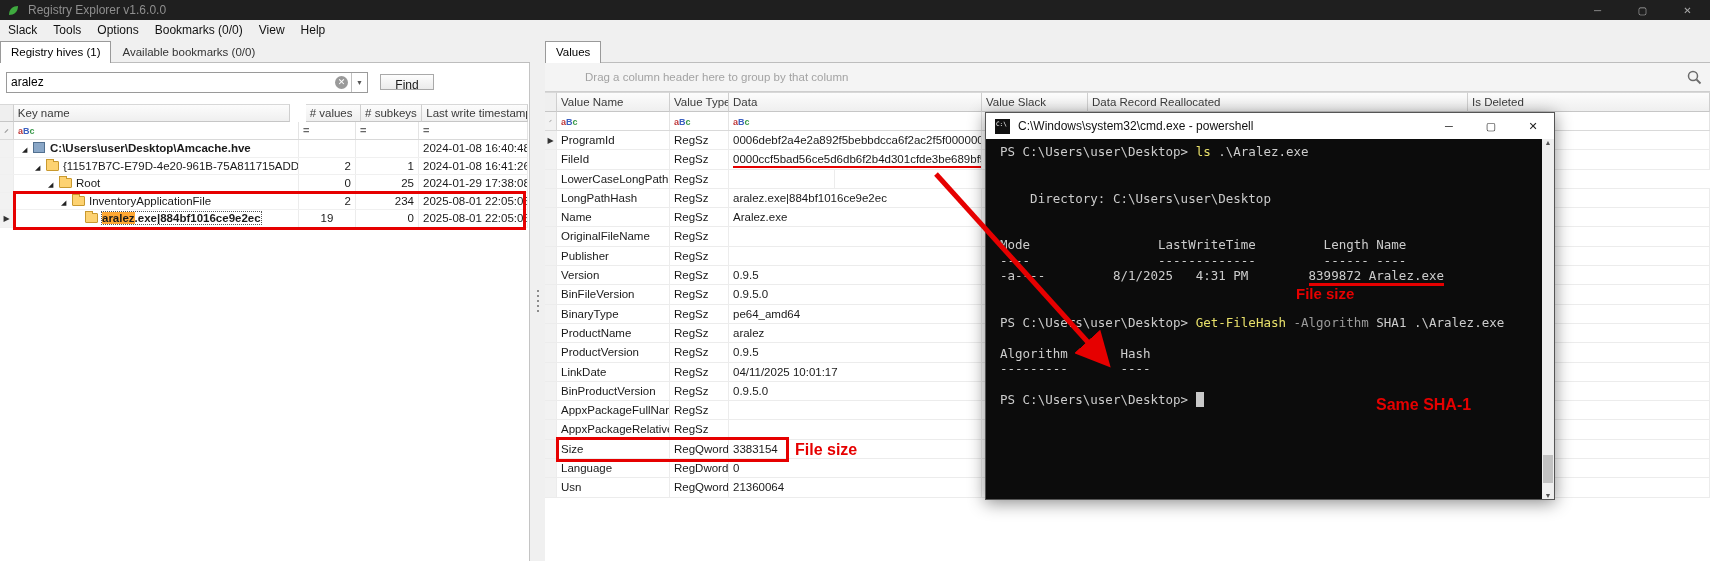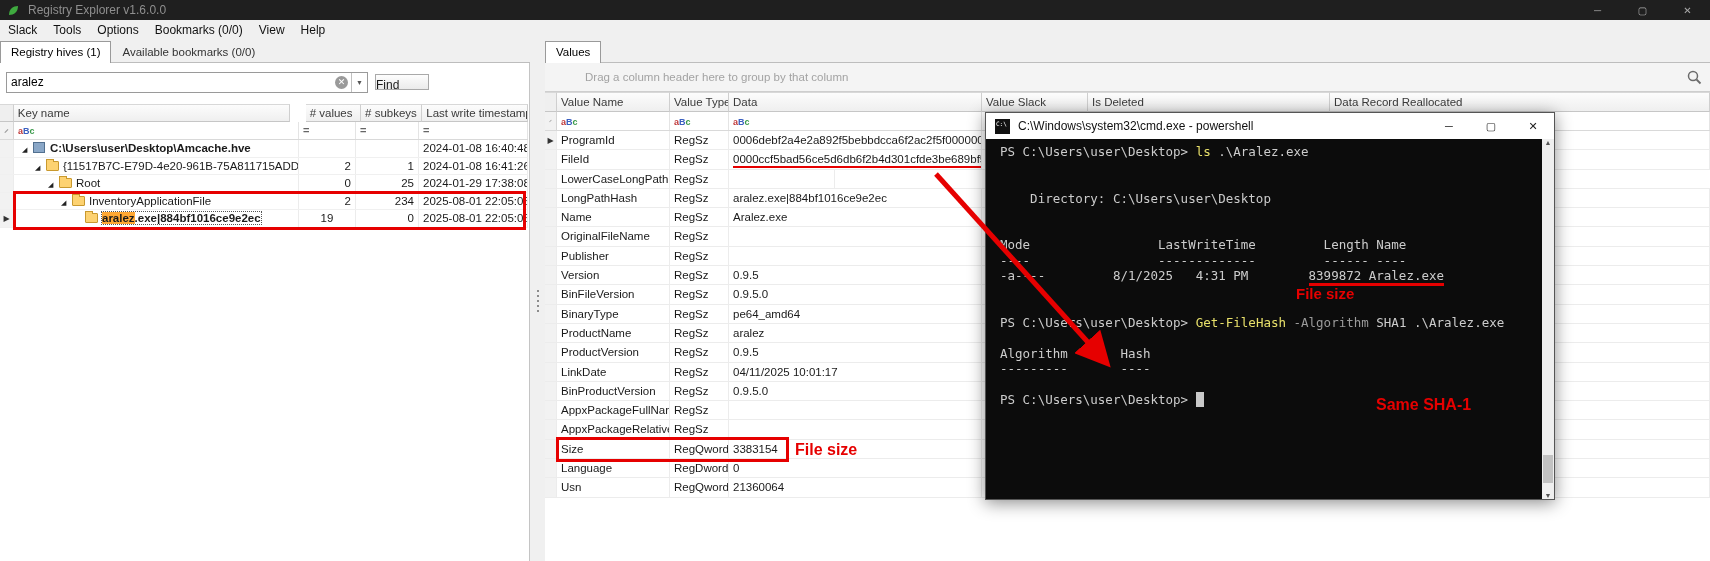--- a/index.html
+++ b/index.html
@@ -24,21 +24,21 @@
   .tab{height:21px;line-height:20px;padding:0 10px;font-size:11.5px;color:#333;border:1px solid transparent;border-bottom:none}
   .tab.active{background:#fff;border-color:#9a9a9a;position:relative;margin-bottom:-1px;height:22px;color:#000}
 
   
   #left-body{position:absolute;left:0;top:63px;width:530px;height:498px;background:#fff;border-right:1px solid #c4c4c4}
   #search-row{position:absolute;left:6px;top:8px;height:22px;display:flex;align-items:center}
   #search-box{width:362px;height:21px;border:1px solid #9a9a9a;background:#fff;display:flex;align-items:center;position:relative}
   #search-input{border:none;outline:none;flex:1;font-size:12px;padding:0 4px;font-family:"Liberation Sans",sans-serif;min-width:0}
   #search-clear{width:13px;height:13px;border-radius:50%;background:#9a9a9a;color:#fff;font-size:9px;line-height:13px;text-align:center;margin-right:3px}
   #search-drop{width:16px;height:19px;border-left:1px solid #c0c0c0;display:flex;align-items:center;justify-content:center;color:#555;font-size:7px}
-  #find-btn{margin-left:7px;width:54px;height:16px;border:1px solid #a9a9a9;background:linear-gradient(#fdfdfd,#ebebeb);font-size:12px;text-align:left;line-height:20px}
+  #find-btn{margin-left:12px;width:54px;height:16px;border:1px solid #a9a9a9;background:linear-gradient(#fdfdfd,#ebebeb);font-size:12px;text-align:center;line-height:20px}
 
   
   .grow{display:flex}
   .gcell{border-right:1px solid #e4e4e4;padding:0 4px;overflow:hidden;white-space:nowrap;font-size:11.5px}
   .ghead{background:linear-gradient(#fcfcfc,#efefef);border-right:1px solid #cfcfcf;border-bottom:1px solid #c6c6c6;border-top:1px solid #d8d8d8;color:#3a3a3a}
   .hsel{background:#efefef;border-right:1px solid #cfcfcf;border-bottom:1px solid #c6c6c6;border-top:1px solid #d8d8d8}
   .fsel,.selcol{background:#f2f2f2;border-right:1px solid #d6d6d6;display:flex;align-items:center;justify-content:center}
   .frow{background:#fff;border-bottom:1px solid #d9d9d9}
   .fcell{display:flex;align-items:center}
   .abc span{font-weight:bold;font-size:9px}
@@ -233,22 +233,22 @@
   </span>
 </div>
 
 <div id="values-grid">
   <div class="grow" id="vg-head">
       <div class="gcell hsel" style="width: 12px;"></div>
       <div class="gcell ghead" style="width: 113px;">Value Name</div>
       <div class="gcell ghead" style="width: 59px;">Value Type</div>
       <div class="gcell ghead" style="width: 253px;">Data</div>
       <div class="gcell ghead" style="width: 106px;">Value Slack</div>
+      <div class="gcell ghead" style="width: 380px;">Data Record Reallocated</div>
       <div class="gcell ghead" style="width: 242px;">Is Deleted</div>
-      <div class="gcell ghead" style="width: 380px;">Data Record Reallocated</div>
     </div>
   <div class="grow frow" id="vg-filter">
       <div class="gcell fsel" style="width: 12px;">
         <svg width="10" height="10" viewBox="0 0 10 10">
           <path d="M1 9 L1.5 7 L7.3 1.2 L8.8 2.7 L3 8.5 Z" fill="#999"></path>
         </svg>
       </div>
       <div class="gcell fcell" style="width: 113px;">
         <span class="abc"><span class="c0">a</span><span class="c1">B</span><span class="c2">c</span></span>
       </div>

